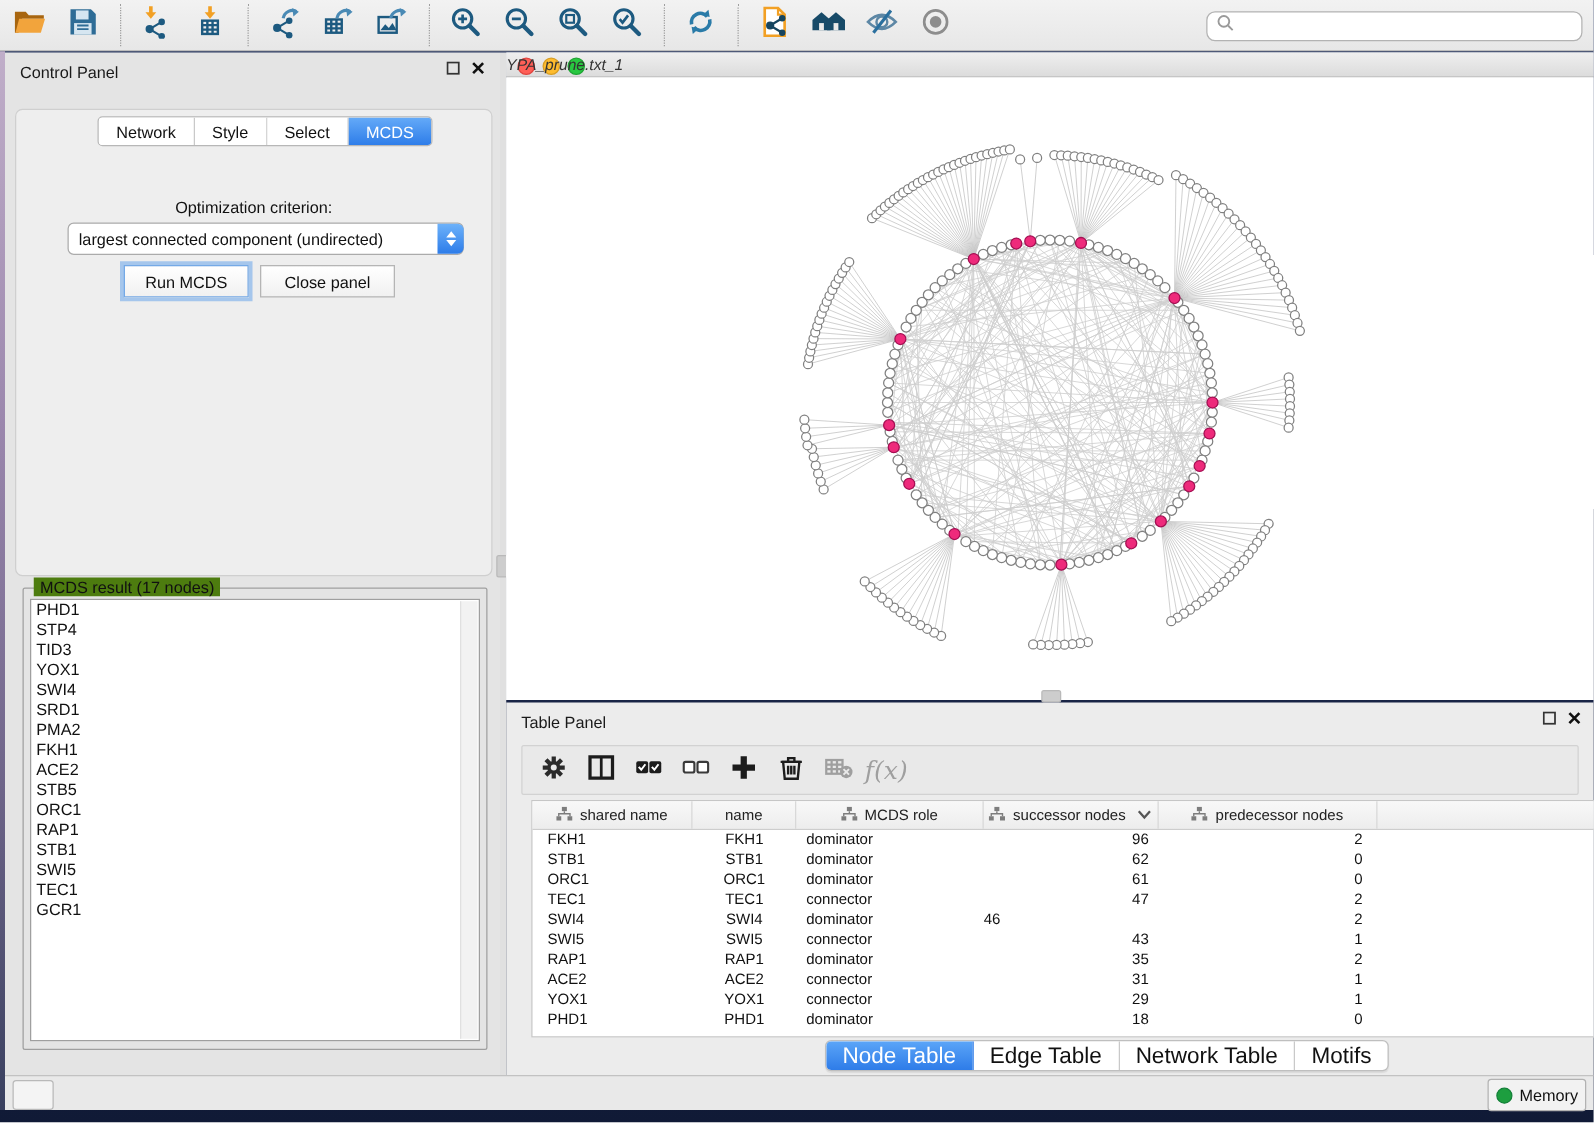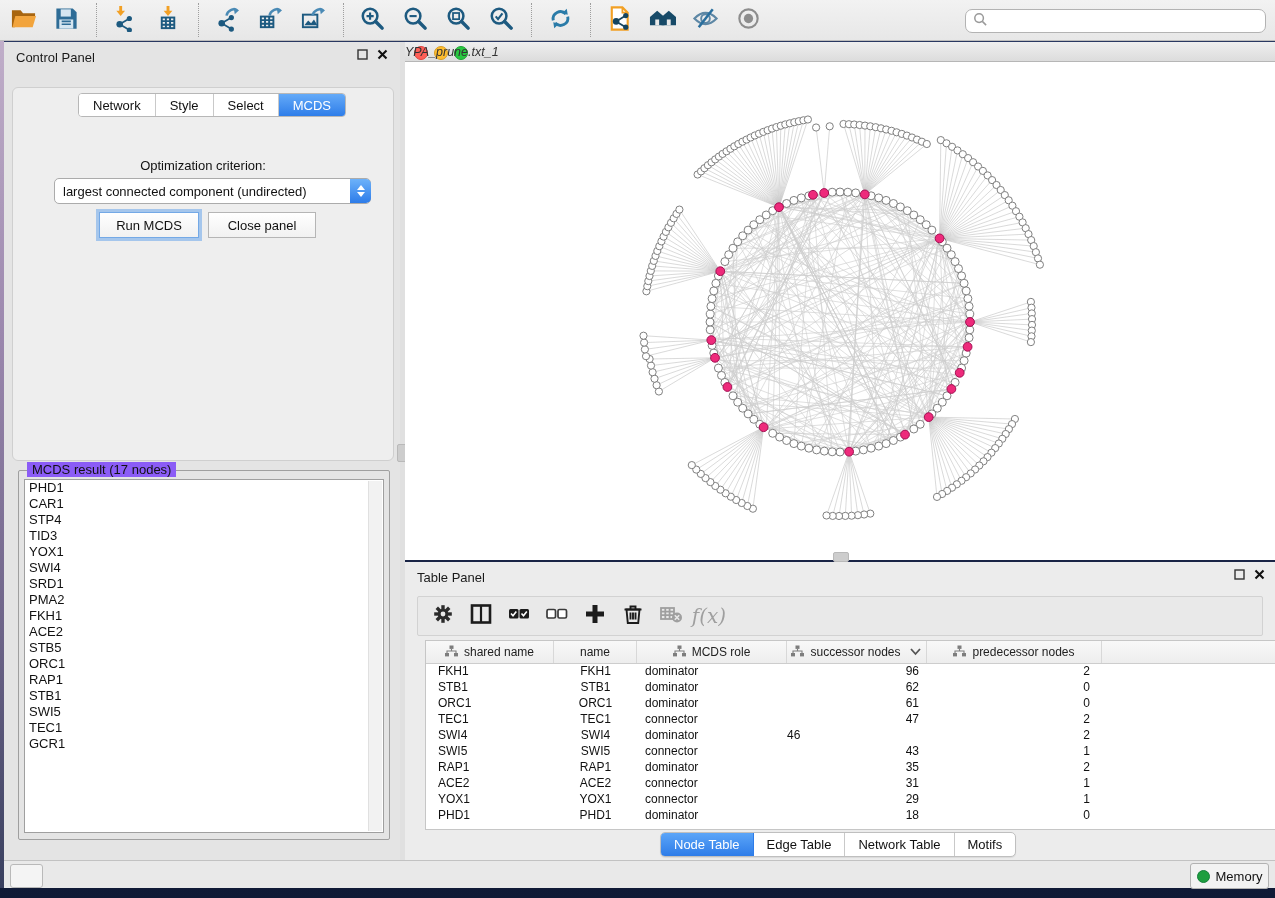--- a/index.html
+++ b/index.html
@@ -39,21 +39,21 @@
   .dd-stepper{width:21px;height:24px;margin-right:-1px;border-radius:0 5px 5px 0;
     background:linear-gradient(#6db2fa,#2d7ce9);display:flex;flex-direction:column;align-items:center;justify-content:center;gap:2px;}
   .dd-stepper i{width:0;height:0;border-left:4px solid transparent;border-right:4px solid transparent;display:block;}
   .dd-up{border-bottom:5px solid #fff;}
   .dd-down{border-top:5px solid #fff;}
   .cp-btn{position:absolute;top:124px;height:24px;background:linear-gradient(#ffffff,#f1f1f1);
     border:1px solid #b5b5b5;border-radius:0;font-size:13px;color:#111;
     display:flex;align-items:center;justify-content:center;font-family:"Liberation Sans",sans-serif;}
   .cp-btn.focused{border-color:#74a9e6;box-shadow:0 0 0 3px rgba(106,166,235,.55);}
   .groupbox{position:absolute;left:14px;top:428px;width:370px;height:368px;border:1px solid #9f9f9f;border-radius:2px;}
-  .groupbox legend, .gb-legend{position:absolute;left:8px;top:-9px;background:#8b5cf6;padding:0 5px;font-size:13px;color:#111;}
+  .groupbox legend, .gb-legend{position:absolute;left:8px;top:-9px;background:#4d7c0f;padding:0 5px;font-size:13px;color:#111;}
   .mcds-list{position:absolute;left:5px;top:8px;width:358px;height:352px;background:#fff;border:1px solid #9f9f9f;overflow:hidden;}
   .mcds-scroll{position:absolute;right:1px;top:1px;bottom:1px;width:13px;background:#f2f2f2;border-left:1px solid #e0e0e0;}
   .mcds-item{font-size:13px;color:#111;line-height:16px;padding-left:4px;}
   
   .vsplit{position:absolute;left:400px;top:42px;width:5px;height:818px;background:#e0e0e0;}
   .vgrip{position:absolute;left:-3px;top:402px;width:9px;height:16px;background:#cdcdcd;border:1px solid #b9b9b9;border-radius:2px;}
   .hgrip{position:absolute;left:428px;top:509px;width:14px;height:8px;background:#cdcdcd;border:1px solid #b9b9b9;border-radius:2px;}
   
   .network-window{position:absolute;left:405px;top:42px;width:870px;height:518px;background:#fff;}
   .nw-titlebar{position:absolute;left:0;top:0;width:100%;height:20px;
@@ -76,21 +76,21 @@
   .dt-hcell{display:flex;align-items:center;justify-content:center;gap:6px;font-size:12px;color:#222;
     border-right:1px solid #d8d8d8;box-sizing:border-box;position:relative;}
   .dt-hcell svg{width:13px;height:12px;flex:none;}
   .dt-rows{position:absolute;left:0;top:22px;right:16px;bottom:0;overflow:hidden;}
   .dt-row{display:flex;height:16px;align-items:center;}
   .dt-cell{font-size:12px;color:#111;box-sizing:border-box;white-space:nowrap;overflow:hidden;}
   .vscroll{position:absolute;right:0;top:22px;bottom:0;width:16px;background:#f4f4f4;border-left:1px solid #dcdcdc;}
   .vthumb{position:absolute;left:2px;width:11px;background:#bdbdbd;border-radius:6px;}
   .bottom-tabs{position:absolute;left:255px;top:270px;height:23px;display:flex;background:#fff;
     border:1px solid #bfbfbf;border-radius:5px;overflow:hidden;box-shadow:0 1px 1px rgba(0,0,0,.08);}
-  .bottom-tabs .tab{font-size:13px;color:#111;padding:0 13px;display:flex;align-items:center;border-right:1px solid #c9c9c9;}
+  .bottom-tabs .tab{font-size:18px;color:#111;padding:0 13px;display:flex;align-items:center;border-right:1px solid #c9c9c9;}
   .bottom-tabs .tab:last-child{border-right:none;}
   .bottom-tabs .tab.active{background:linear-gradient(#5ba5f8,#2e7ce8);color:#fff;border-right-color:#2e7ce8;}
   
   .statusbar{position:absolute;left:4px;top:860px;width:1271px;height:28px;background:#e9e9e9;border-top:1px solid #c2c2c2;box-sizing:border-box;}
   .sb-listbtn{position:absolute;left:6px;top:3px;width:31px;height:22px;background:#f4f4f4;border:1px solid #b9b9b9;border-radius:3px;
     display:flex;align-items:center;justify-content:center;}
   .memory-btn{position:absolute;right:6px;top:2px;width:77px;height:24px;background:#f2f2f2;border:1px solid #b2b2b2;border-radius:3px;
     display:flex;align-items:center;justify-content:center;gap:6px;font-size:13px;color:#111;}
   .memdot{width:11px;height:11px;border-radius:50%;background:#1d9e3f;border:1px solid #15803a;}
 </style>
@@ -287,21 +287,20 @@
             </span>
         </div>
         <div class="cp-btn focused" style="left:86px;width:98px;">Run MCDS</div>
         <div class="cp-btn" style="left:195px;width:106px;">Close panel</div>
       </div>
       <div class="groupbox">
         <div class="gb-legend">MCDS result (17 nodes)</div>
         <div class="mcds-list" id="mcds-list">
           <div class="mcds-scroll"></div>
         <div class="mcds-item">PHD1</div>
-            <div class="mcds-item">CAR1</div>
             <div class="mcds-item">STP4</div>
             <div class="mcds-item">TID3</div>
             <div class="mcds-item">YOX1</div>
             <div class="mcds-item">SWI4</div>
             <div class="mcds-item">SRD1</div>
             <div class="mcds-item">PMA2</div>
             <div class="mcds-item">FKH1</div>
             <div class="mcds-item">ACE2</div>
             <div class="mcds-item">STB5</div>
             <div class="mcds-item">ORC1</div>

